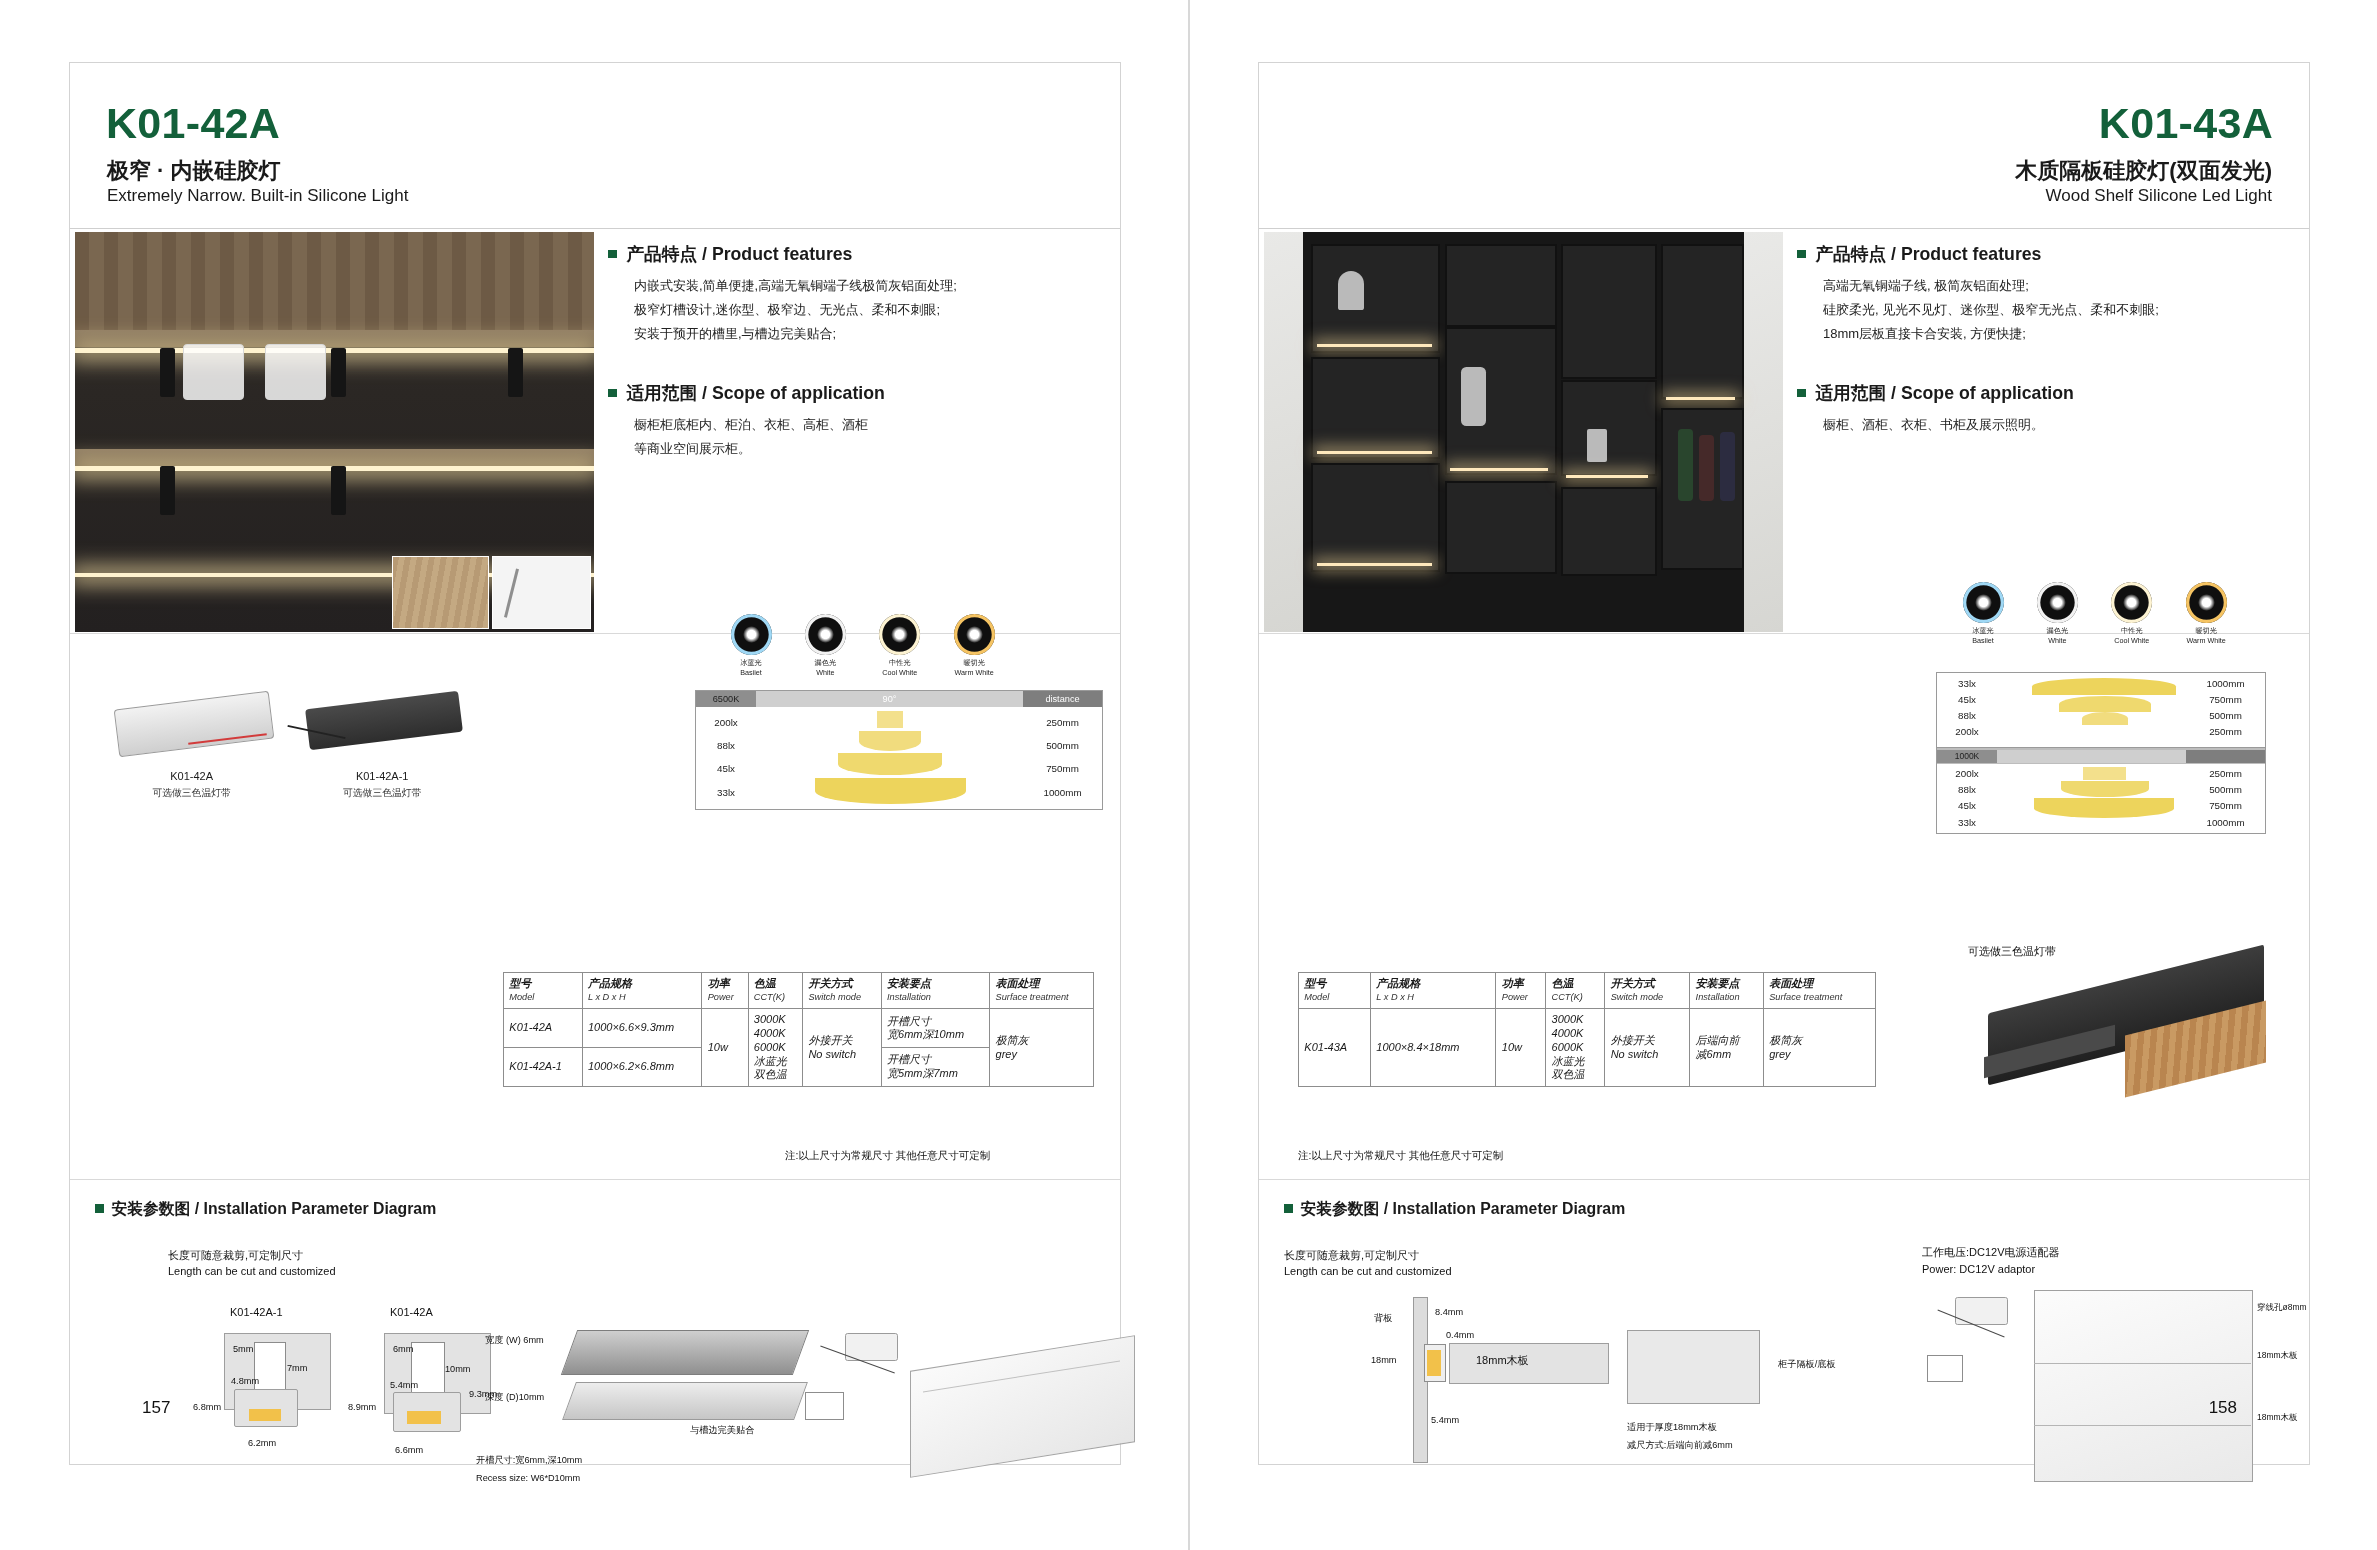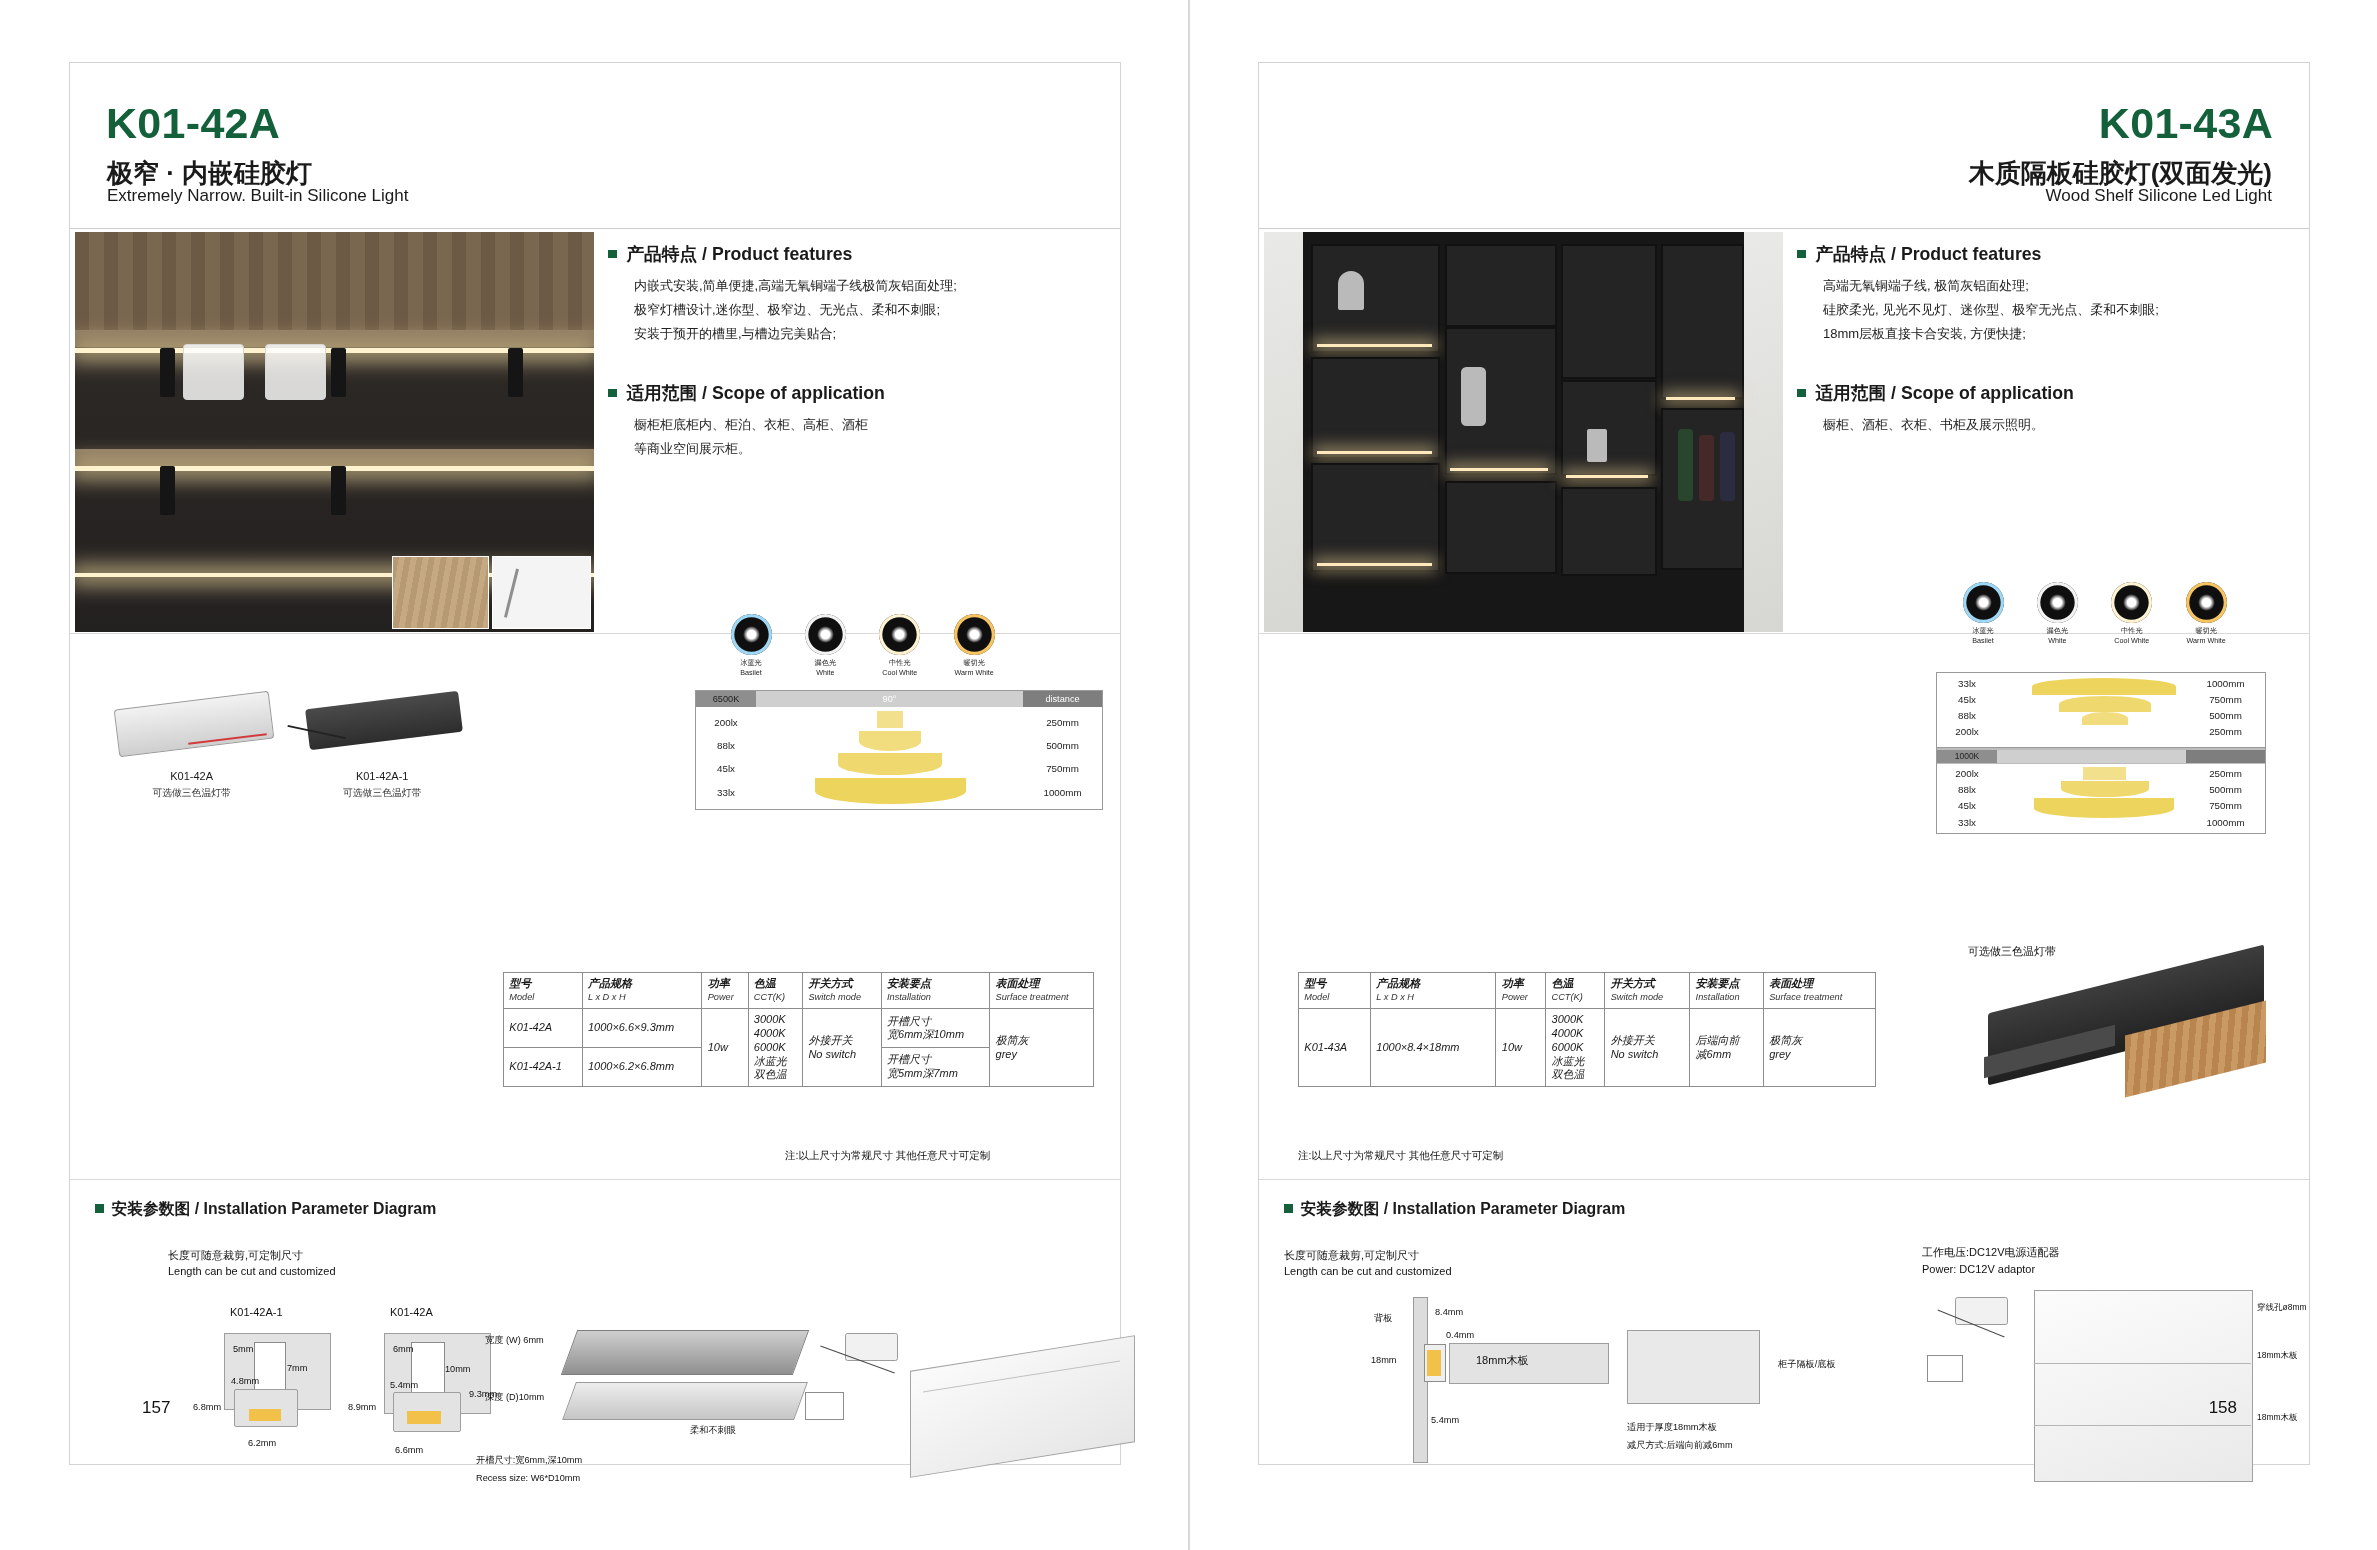--- a/index.html
+++ b/index.html
@@ -7,21 +7,21 @@
   .sheet{width:2377px;height:1550px;position:relative;background:#fff;overflow:hidden;}
   .divider-v{position:absolute;left:1188px;top:0;width:2px;height:1550px;background:#d8d8d8;}
   .page{position:absolute;top:0;width:1188px;height:1550px;}
   .page.left{left:0;}
   .page.right{left:1189px;}
   .card{position:absolute;left:69px;top:62px;width:1050px;height:1401px;border:1.3px solid #d3d3d3;background:#fff;}
   .page.right .card{left:69px;}
   
   .hdr{position:absolute;left:0;top:0;width:100%;height:177px;}
   .hdr .code{position:absolute;font-size:43px;font-weight:bold;color:#13603a;letter-spacing:0.3px;}
-  .hdr .cn{position:absolute;font-size:26px;font-weight:bold;color:#1a1a1a;}
+  .hdr .cn{position:absolute;font-size:22px;font-weight:bold;color:#1a1a1a;}
   .hdr .en{position:absolute;font-size:17px;color:#1a1a1a;}
   .l .code{left:36px;top:36px;}
   .l .cn{left:37px;top:93px;}
   .l .en{left:37px;top:123px;}
   .r .code{right:36px;top:36px;text-align:right;}
   .r .cn{right:37px;top:93px;text-align:right;}
   .r .en{right:37px;top:123px;text-align:left;}
   .hdr-rule{position:absolute;left:0;top:165px;width:100%;height:1.3px;background:#cfcfcf;}
   
   .hero{position:absolute;left:5.3px;top:169px;width:519px;height:400px;background:#2e2b28;overflow:hidden;}
@@ -284,21 +284,21 @@
       <div class="dwg grey-b" style="left:323px;top:1329px;width:66px;height:38px;border-radius:2px;"></div>
       <div class="dwg amber" style="left:337px;top:1348px;width:34px;height:13px;"></div>
       <div class="tiny" style="left:278px;top:1339px;">8.9mm</div>
       <div class="tiny" style="left:399px;top:1326px;">9.3mm</div>
       <div class="tiny" style="left:325px;top:1382px;">6.6mm</div>
 
       <div class="tiny" style="left:415px;top:1272px;">宽度 (W) 6mm</div>
       <div class="dwg" style="left:499px;top:1267px;width:230px;height:43px;background:linear-gradient(180deg,#cfcfcf,#8f8f8f);border:0.7px solid #7d7d7d;transform:skewX(-20deg);"></div>
       <div class="tiny" style="left:415px;top:1329px;">深度 (D)10mm</div>
       <div class="dwg" style="left:499px;top:1319px;width:230px;height:36px;background:linear-gradient(180deg,#ededed,#c6c6c6);border:0.7px solid #9a9a9a;transform:skewX(-20deg);"></div>
-      <div class="tiny" style="left:620px;top:1362px;">柔和不刺眼</div>
+      <div class="tiny" style="left:620px;top:1362px;">与槽边完美贴合</div>
       <div class="tiny" style="left:406px;top:1392px;">开槽尺寸:宽6mm,深10mm</div>
       <div class="tiny" style="left:406px;top:1410px;">Recess size: W6*D10mm</div>
 
       <div class="dwg" style="left:775px;top:1270px;width:51px;height:26px;background:#f1f1f1;border:0.7px solid #9b9b9b;border-radius:2.6px;"></div>
       <div class="dwg" style="left:748px;top:1296px;width:79px;height:1.3px;background:#4a4a4a;transform:rotate(20deg);"></div>
       <div class="dwg" style="left:735px;top:1329px;width:37px;height:26px;background:#ffffff;border:0.7px solid #8d8d8d;"></div>
       <div class="dwg" style="left:840px;top:1290px;width:223px;height:105px;border:0.7px solid #a5a5a5;background:linear-gradient(160deg,#fbfbfb,#e6e6e6);transform:skewY(-9deg);"></div>
       <div class="dwg" style="left:853px;top:1313px;width:197px;height:1.3px;background:#c0c0c0;transform:skewY(-9deg);"></div>
 
       <div class="pagenum">157</div>

